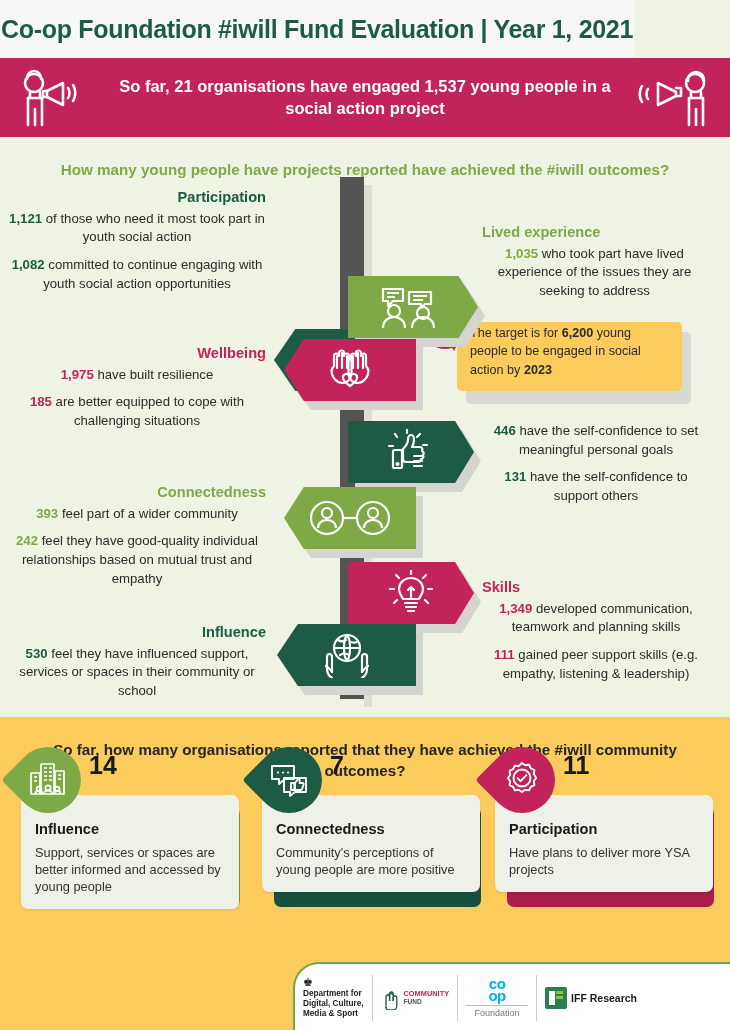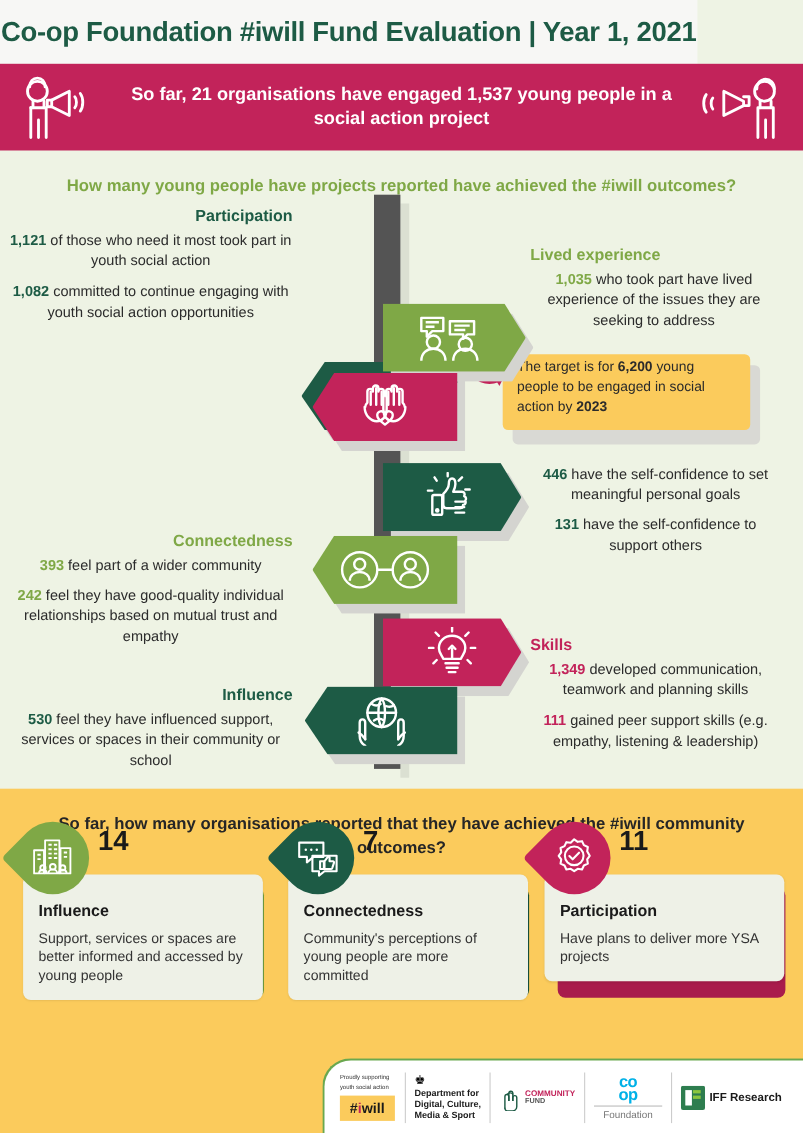--- a/index.html
+++ b/index.html
@@ -264,20 +264,25 @@
       <div class="body" style="background:#c2235a;">
         <svg width="66" height="44" viewBox="0 0 66 44" fill="none" stroke="#fff" stroke-width="2.2" stroke-linejoin="round" stroke-linecap="round">
           <path d="M20 20V8m5 12V5m5 15V8"></path>
           <path d="M15 22c0-2 1-3 2-4V8c0-1.4 1.1-2.5 2.5-2.5S22 6.6 22 8V5c0-1.4 1.1-2.5 2.5-2.5S27 3.6 27 5v3c0-1.4 1.1-2.5 2.5-2.5S32 6.6 32 8v3c1.4 0 2.5 1.1 2.5 2.5V24c0 7-4 11-9 11s-11-5-11-13z"></path>
           <path d="M46 20V8m-5 12V5m-5 15V8"></path>
           <path d="M51 22c0-2-1-3-2-4V8c0-1.4-1.1-2.5-2.5-2.5S44 6.6 44 8V5c0-1.4-1.1-2.5-2.5-2.5S39 3.6 39 5v3c0-1.4-1.1-2.5-2.5-2.5S34 6.6 34 8v3c-1.4 0-2.5 1.1-2.5 2.5V24c0 7 4 11 9 11s11-5 11-13z"></path>
           <path d="M33 38c-4-3-7-5-7-8a3.6 3.6 0 0 1 7-1.6A3.6 3.6 0 0 1 40 30c0 3-3 5-7 8z"></path>
         </svg>
       </div>
     </div>
+    <div class="tblock ralign" style="left:8px;top:206px;width:258px;">
+      <span class="cat c-crimson">Wellbeing</span>
+      <p><b class="c-crimson">1,975</b><span> have built resilience</span></p>
+      <p><b class="c-crimson">185</b><span> are better equipped to cope with challenging situations</span></p>
+    </div>
 
     <div class="sign right" style="left:348px;top:284px;width:126px;">
       <div class="shadow"></div>
       <div class="body" style="background:#1d5b45;">
         <svg width="60" height="46" viewBox="0 0 60 46" fill="none" stroke="#fff" stroke-width="2.2" stroke-linejoin="round" stroke-linecap="round">
           <path d="M26 4v-3M16 8L14 5M36 8l3-3M12 17H8M42 16h4"></path>
           <path d="M22 20c2-2 5-5 5-9 0-3 1-5 3-5s3 2 3 5c0 2-1 5-2 7h8c2 0 3 2 2 4 2 1 2 3 1 4 1 2 0 4-2 4 0 2-1 3-3 3H25c-2 0-3-1-3-3z"></path>
           <rect x="12" y="21" width="9" height="18" rx="1.5"></rect>
           <circle cx="16.5" cy="35" r="1"></circle>
           <path d="M33 27h8M33 32h8M33 37h8"></path>
@@ -375,21 +380,21 @@
             </svg>
           </div>
         </div>
         <div class="cnum">14</div>
       </div>
 
       <div class="card" style="left:262px;top:0;">
         <div class="cshadow" style="background:#17503c;"></div>
         <div class="cbody">
           <div class="ctitle">Connectedness</div>
-          <div class="cdesc">Community's perceptions of young people are more committed</div>
+          <div class="cdesc">Community's perceptions of young people are more positive</div>
         </div>
         <div class="pin">
           <div class="pshape" style="background:#1d5b45;"></div>
           <div class="picon">
             <svg width="40" height="36" viewBox="0 0 40 36" fill="none" stroke="#fff" stroke-width="1.9" stroke-linejoin="round">
               <path d="M3 4h22v13h-9l-6 5v-5H3z"></path>
               <circle cx="9" cy="10.5" r="1.1" fill="#fff" stroke="none"></circle>
               <circle cx="14" cy="10.5" r="1.1" fill="#fff" stroke="none"></circle>
               <circle cx="19" cy="10.5" r="1.1" fill="#fff" stroke="none"></circle>
               <path d="M15 16h22v14H26l-5 4v-4h-6z"></path>
@@ -418,25 +423,20 @@
           </div>
         </div>
         <div class="cnum">11</div>
       </div>
 
     </div>
   </div>
 
   <div class="footer">
 
-    <div class="logo iwill-wrap">
-      <div class="iwill-sub">Proudly supporting</div>
-      <div class="iwill-sub" style="margin-top:-2px;">youth social action</div>
-      <div class="iwill-badge"><span>#</span><i>i</i><span>will</span></div>
-    </div>
 
     <div class="logo">
       <div>
         <div class="crown">♚</div>
         <div class="dcms">Department for</div>
         <div class="dcms">Digital, Culture,</div>
         <div class="dcms">Media &amp; Sport</div>
       </div>
     </div>
 

